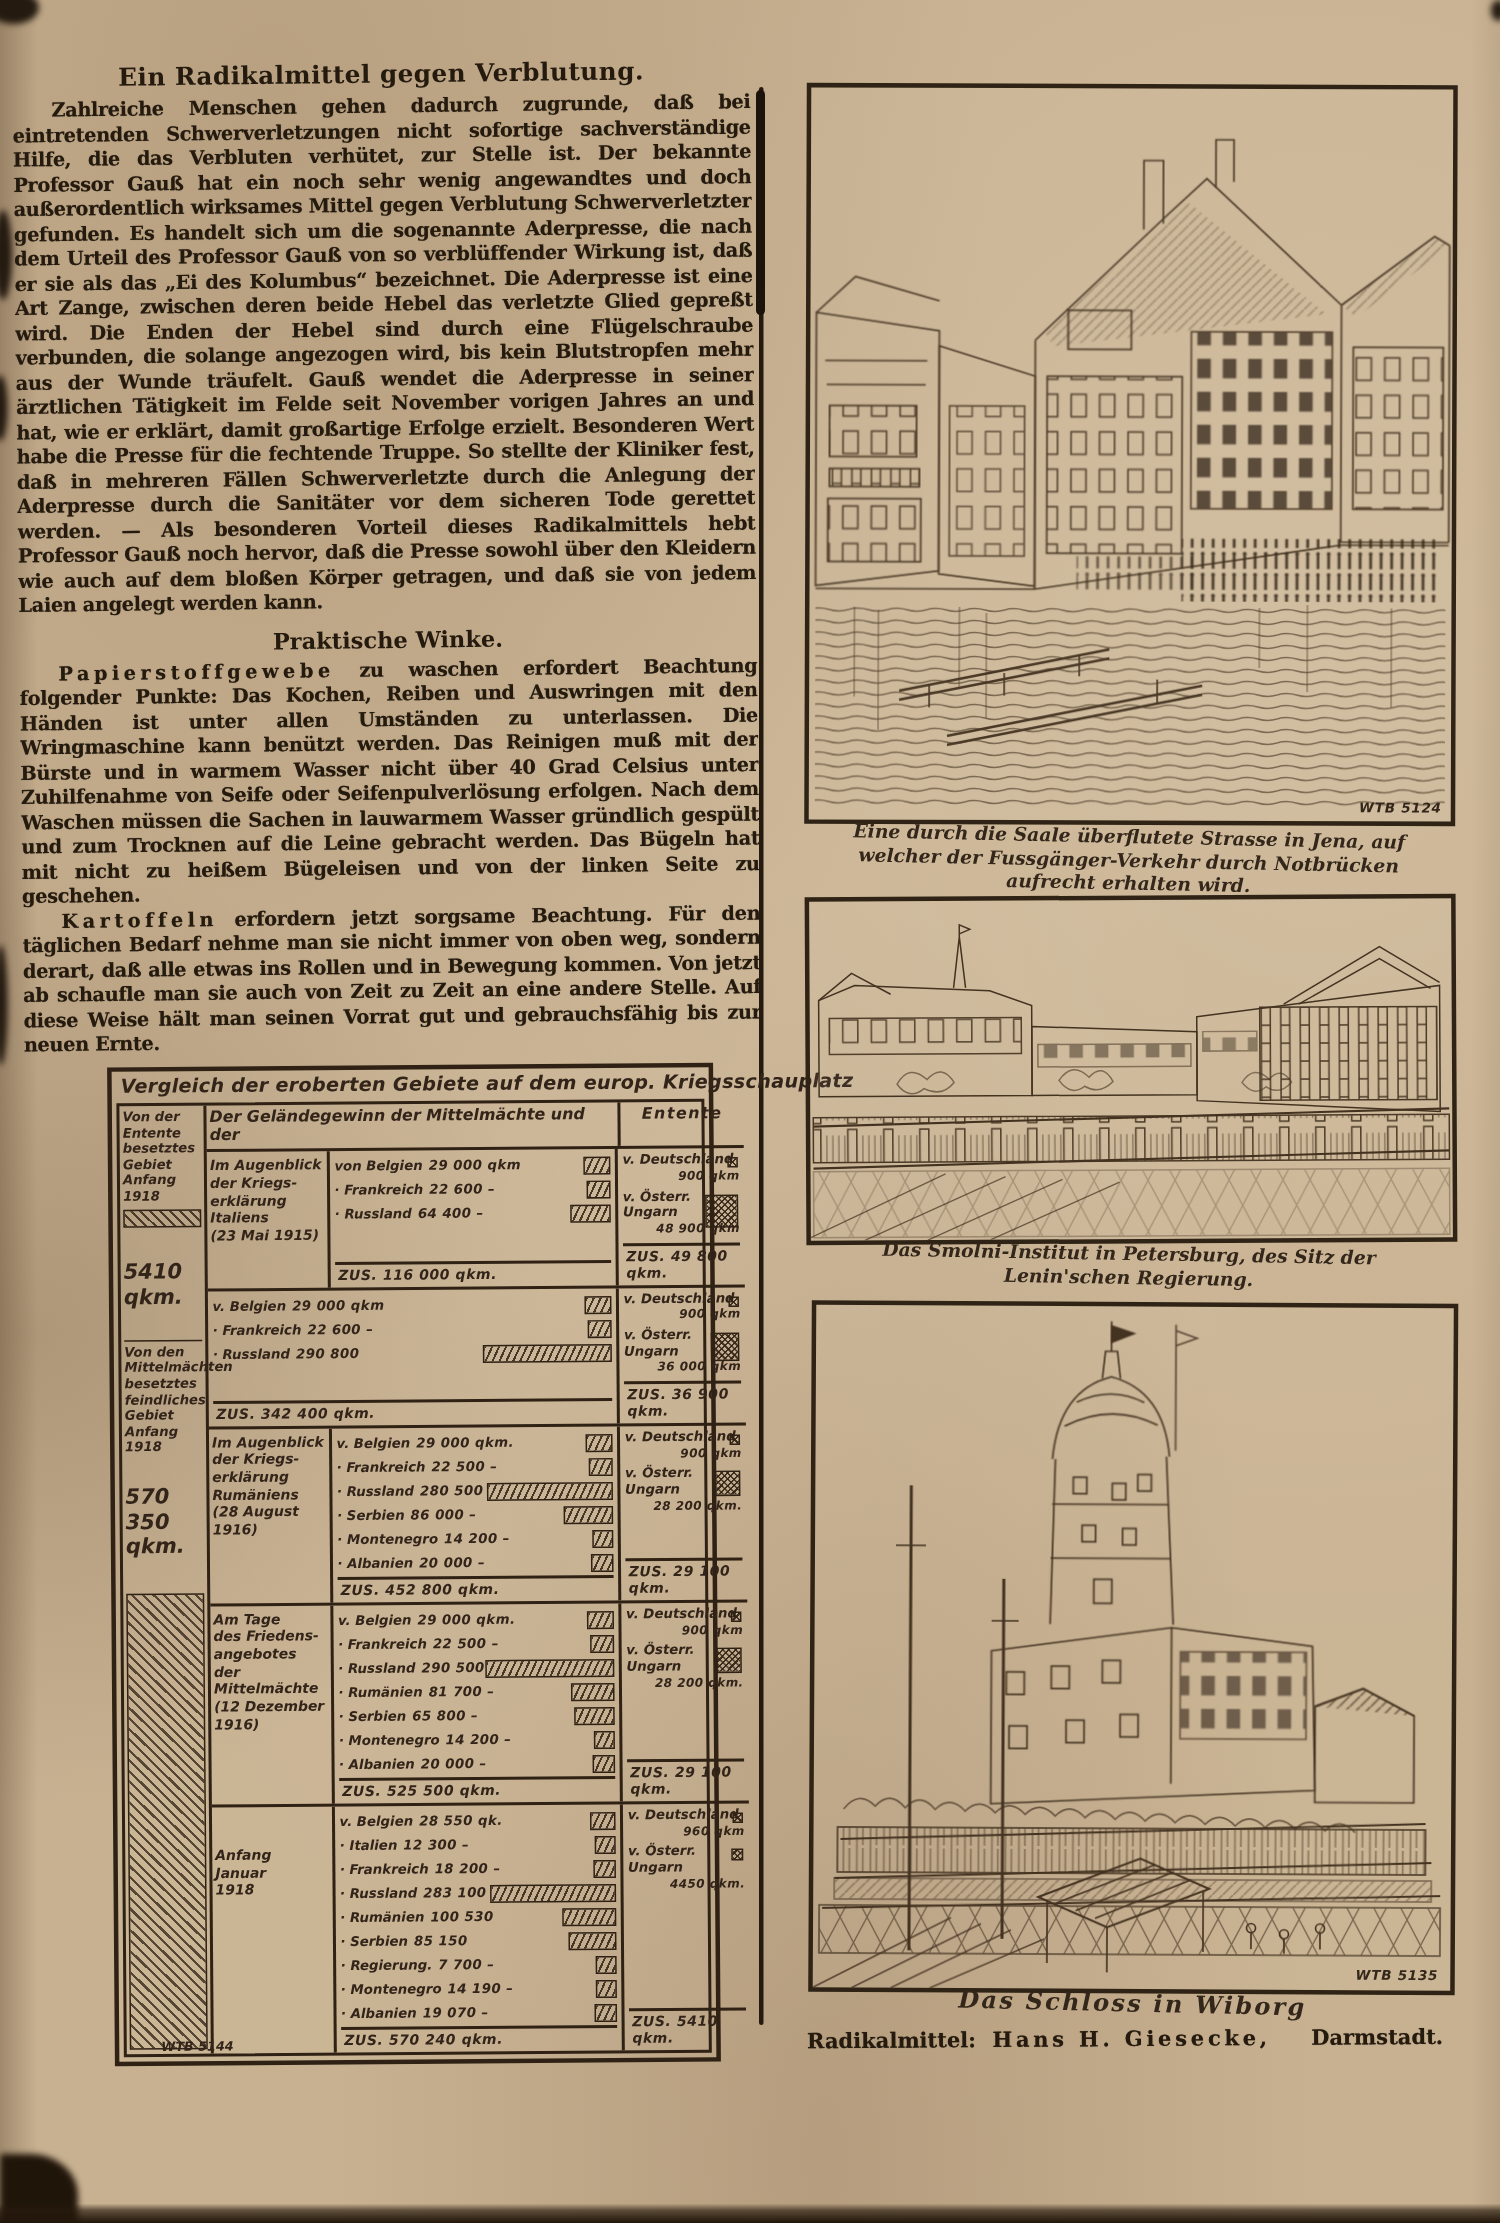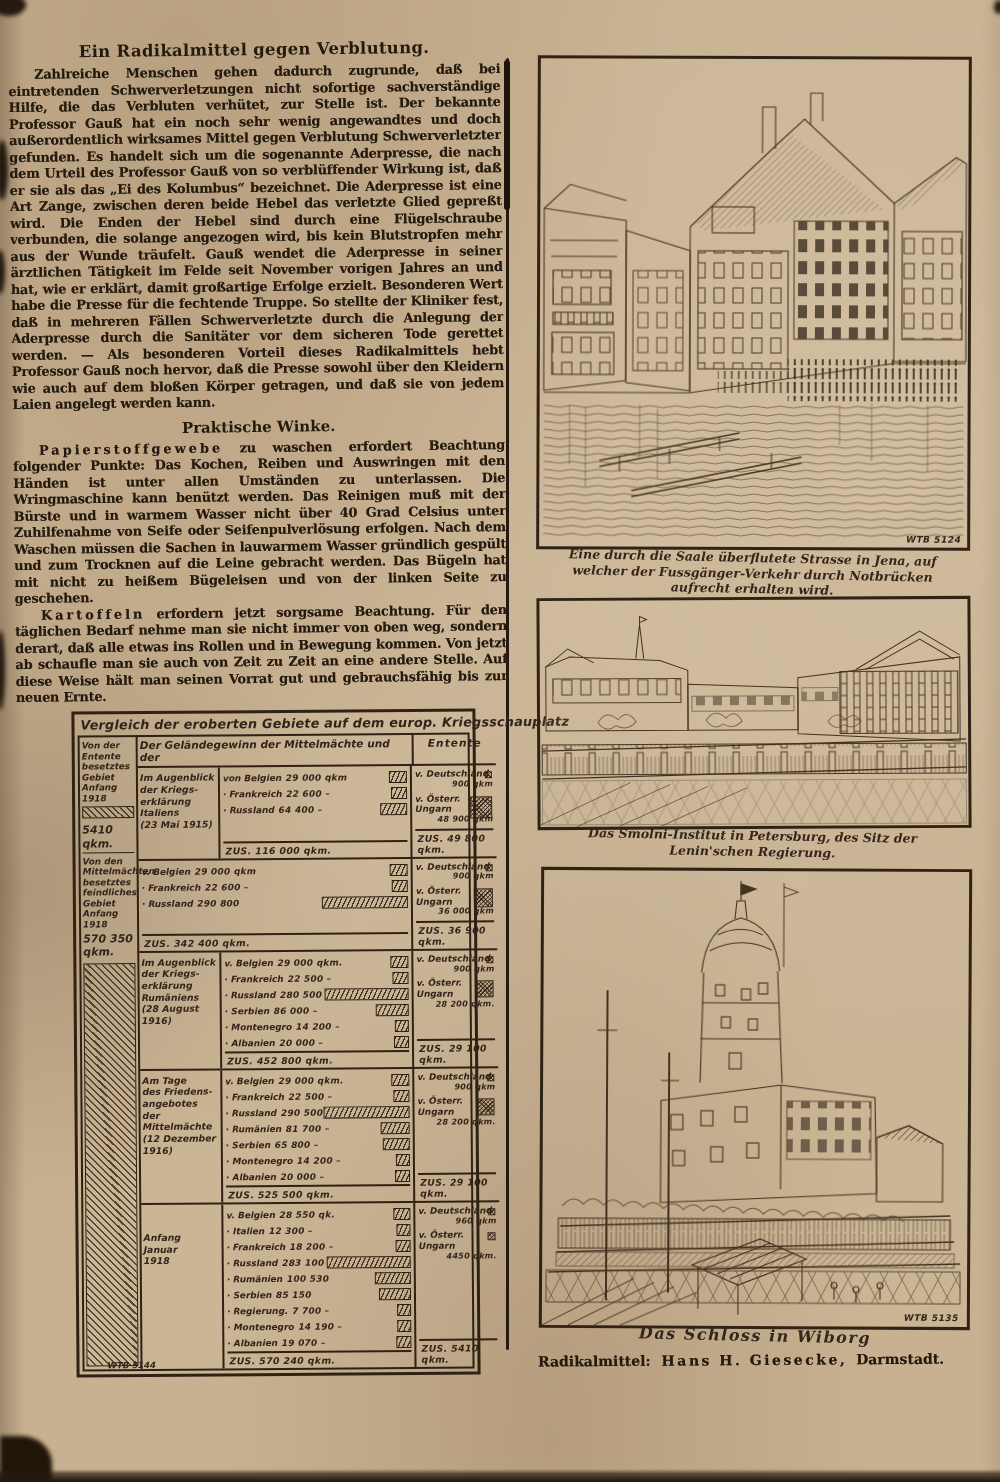--- a/index.html
+++ b/index.html
@@ -31,29 +31,29 @@
   .colrule-top{position:absolute;left:504px;top:60px;width:6px;height:150px;background:#1c130b;border-radius:3px;}
   
   .frame{position:absolute;border:3px solid #2f2315;background:rgba(255,248,230,.05);}
   .frame svg{display:block;}
   .wtb{position:absolute;font:italic bold 9px "DejaVu Sans",sans-serif;color:#33261a;letter-spacing:.5px;}
   .caption{position:absolute;text-align:center;font:italic 600 12.5px/1.25 "DejaVu Serif",serif;color:#33261a;}
   .caption.big{font-size:16px;letter-spacing:1.5px;}
   .footerline{position:absolute;left:538px;top:1352px;width:436px;font-size:14px;font-weight:bold;color:#241a0e;
     transform:rotate(-0.4deg);text-shadow:0 0 .5px rgba(36,26,14,.6);}
   .footerline .name{letter-spacing:2.5px;margin-left:6px;}
-  .footerline .place{margin-left:4px;}
+  .footerline .place{margin-left:22px;}
   
   .chart{position:absolute;left:74px;top:710px;width:392px;transform:rotate(-0.45deg);
     border:3px solid #2f2114;padding:2px 3px 3px 3px;color:#33241a;background:rgba(255,246,226,.05);}
   .chart-title{font:italic bold 12.8px/1.1 "DejaVu Sans",sans-serif;letter-spacing:.2px;padding:2px 1px 3px 3px;white-space:nowrap;}
   .chart-table{display:flex;border:2px solid #2f2114;}
   .c-sidebar{width:52px;flex:0 0 52px;border-right:2px solid #2f2114;padding:3px 2px;display:flex;flex-direction:column;
     font:italic bold 8.8px/1.2 "DejaVu Sans",sans-serif;white-space:pre-line;}
-  .c-sideval{font-style:italic;font-weight:bold;font-size:11px;margin:2px 0;}
+  .c-sideval{font-style:italic;font-weight:bold;font-size:14px;margin:19px 0;}
   .hatchchip{height:10px;border:1px solid #2f2114;margin:3px 0;
     background:repeating-linear-gradient(45deg, rgba(47,33,20,.8) 0 1.4px, transparent 1.4px 4.6px);}
   .hatchtall{flex:1;min-height:230px;border:1px solid #2f2114;margin-top:3px;
     background:repeating-linear-gradient(45deg, rgba(47,33,20,.75) 0 1.5px, transparent 1.5px 5px);}
   .c-main{flex:1;display:flex;flex-direction:column;}
   .c-head{display:flex;border-bottom:2px solid #2f2114;font:italic bold 10.6px/1.1 "DejaVu Sans",sans-serif;}
   .c-head-left{flex:1;padding:3px 2px;border-right:2px solid #2f2114;}
   .c-head-right{flex:0 0 78px;padding:3px 2px;text-align:center;letter-spacing:1px;}
   .c-row{display:flex;border-bottom:2px solid #2f2114;}
   .c-row:last-child{border-bottom:none;}

